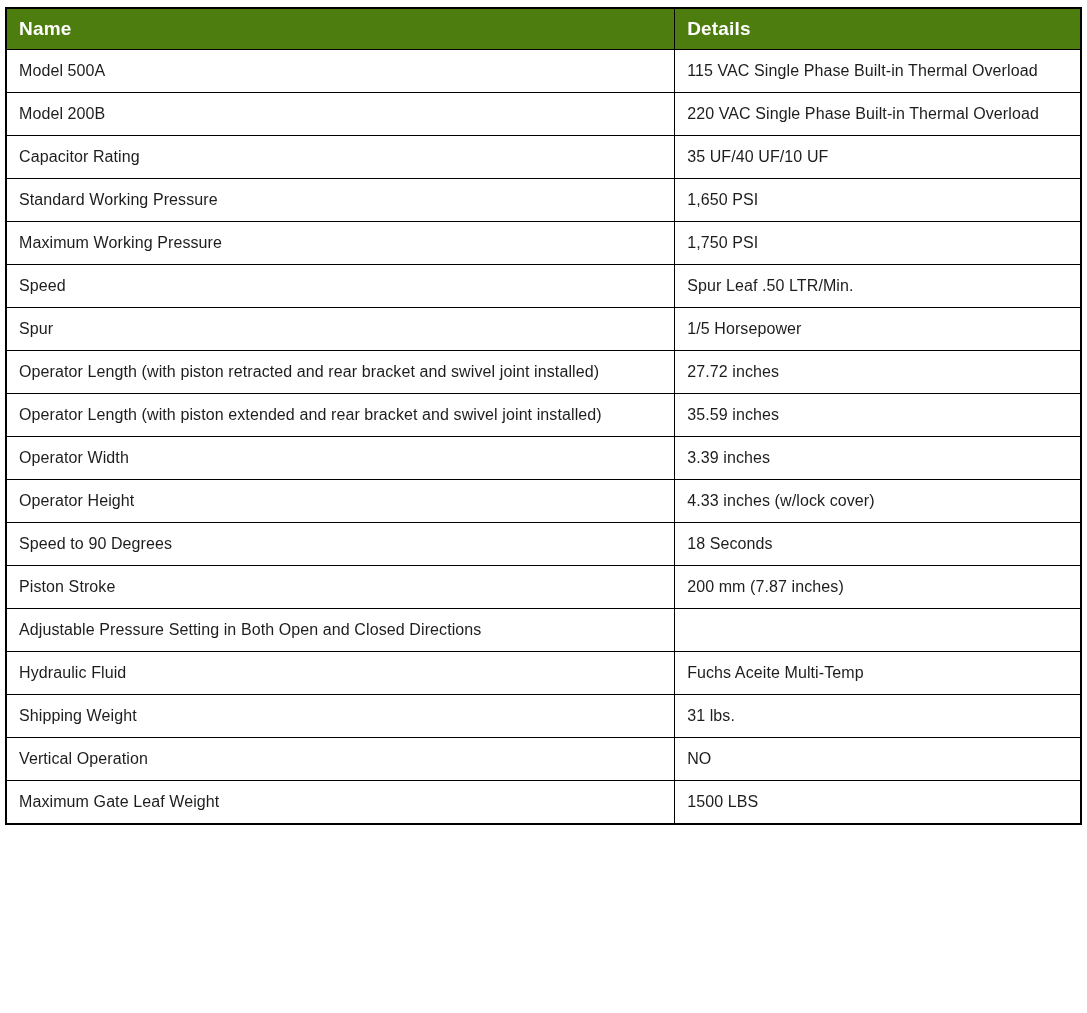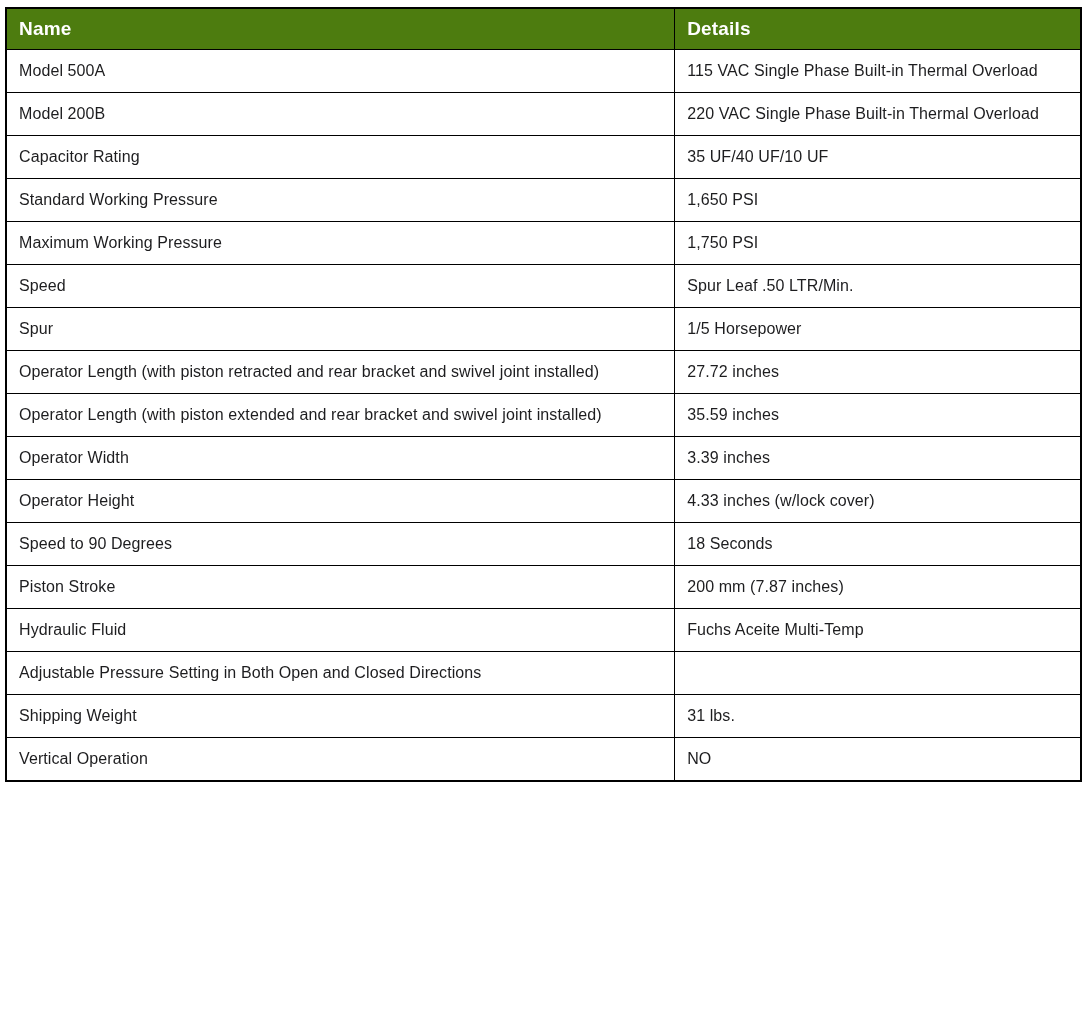--- a/index.html
+++ b/index.html
@@ -108,30 +108,34 @@
         </tr>
         <tr>
           <td>Speed to 90 Degrees</td>
           <td>18 Seconds</td>
         </tr>
         <tr>
           <td>Piston Stroke</td>
           <td>200 mm (7.87 inches)</td>
         </tr>
         <tr>
+          <td>Adjustable Pressure Setting in Both Open and Closed Directions</td>
+          <td></td>
+        </tr>
+        <tr>
           <td>Hydraulic Fluid</td>
           <td>Fuchs Aceite Multi-Temp</td>
-        </tr>
-        <tr>
-          <td>Adjustable Pressure Setting in Both Open and Closed Directions</td>
-          <td></td>
         </tr>
         <tr>
           <td>Shipping Weight</td>
           <td>31 lbs.</td>
         </tr>
         <tr>
           <td>Vertical Operation</td>
           <td>NO</td>
         </tr>
+        <tr>
+          <td>Maximum Gate Leaf Weight</td>
+          <td>1500 LBS</td>
+        </tr>
       </tbody>
   </table>
 </div>
 
 </body></html>

